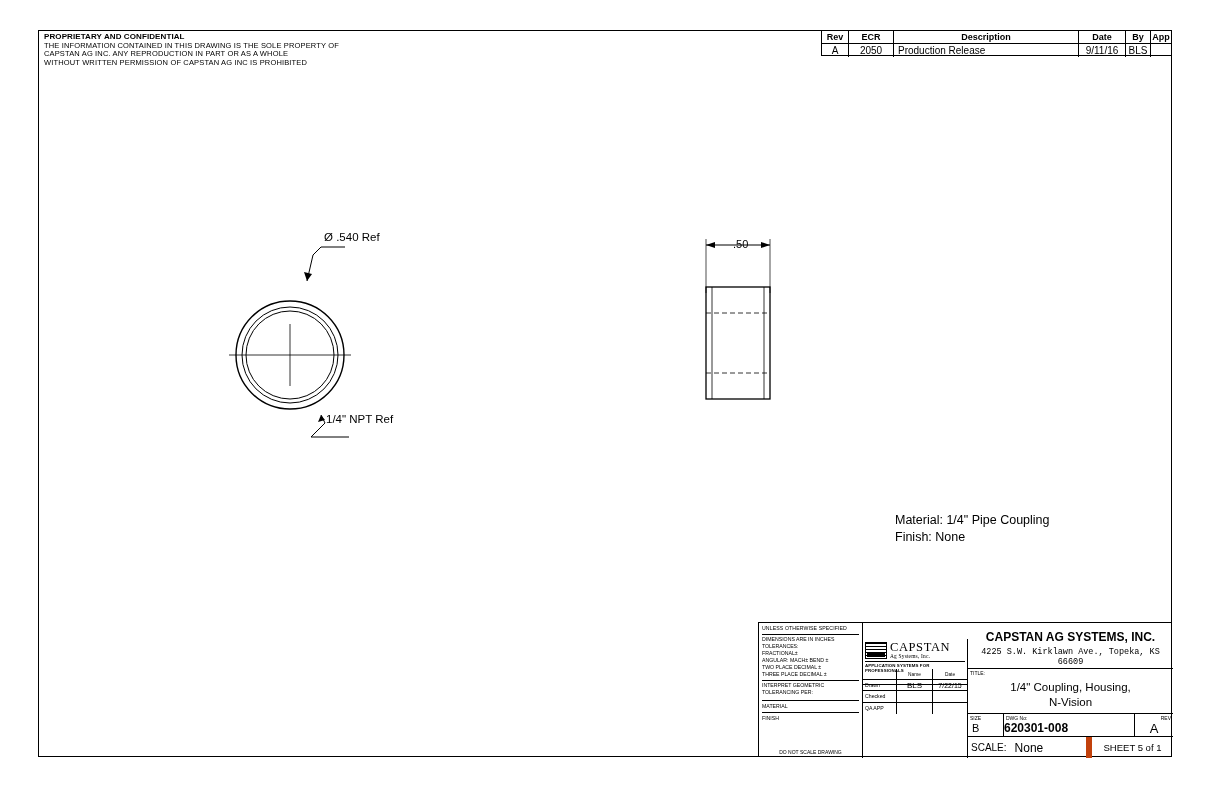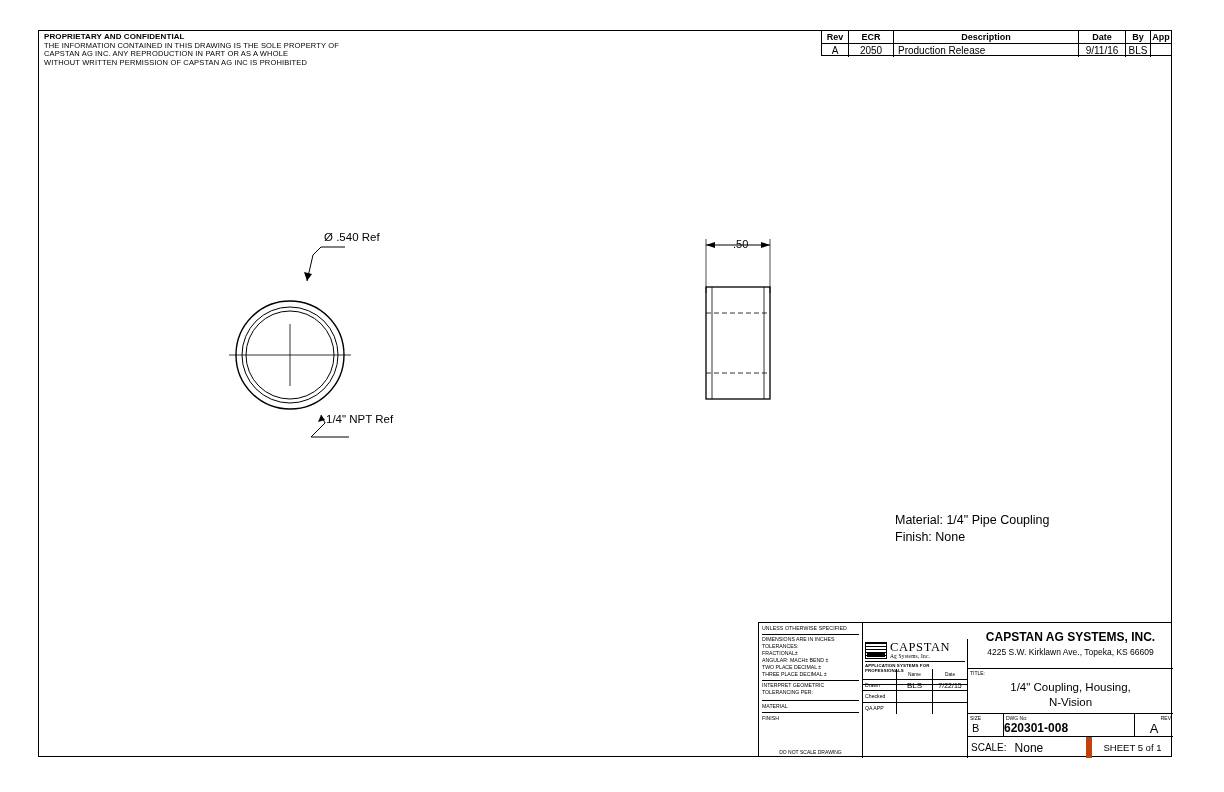--- a/index.html
+++ b/index.html
@@ -250,20 +250,21 @@
     text-align: center;
     padding-top: 7px;
   }
   .tb-company .name {
     font-size: 12px;
     font-weight: bold;
   }
   .tb-company .addr {
     font-size: 8.5px;
     margin-top: 3px;
+    font-family: Liberation Mono, monospace;
   }
 
   .tb-title {
     position: absolute;
     left: 209px;
     top: 46px;
     width: 205px;
     height: 45px;
     border-bottom: 1px solid #000;
     box-sizing: border-box;

